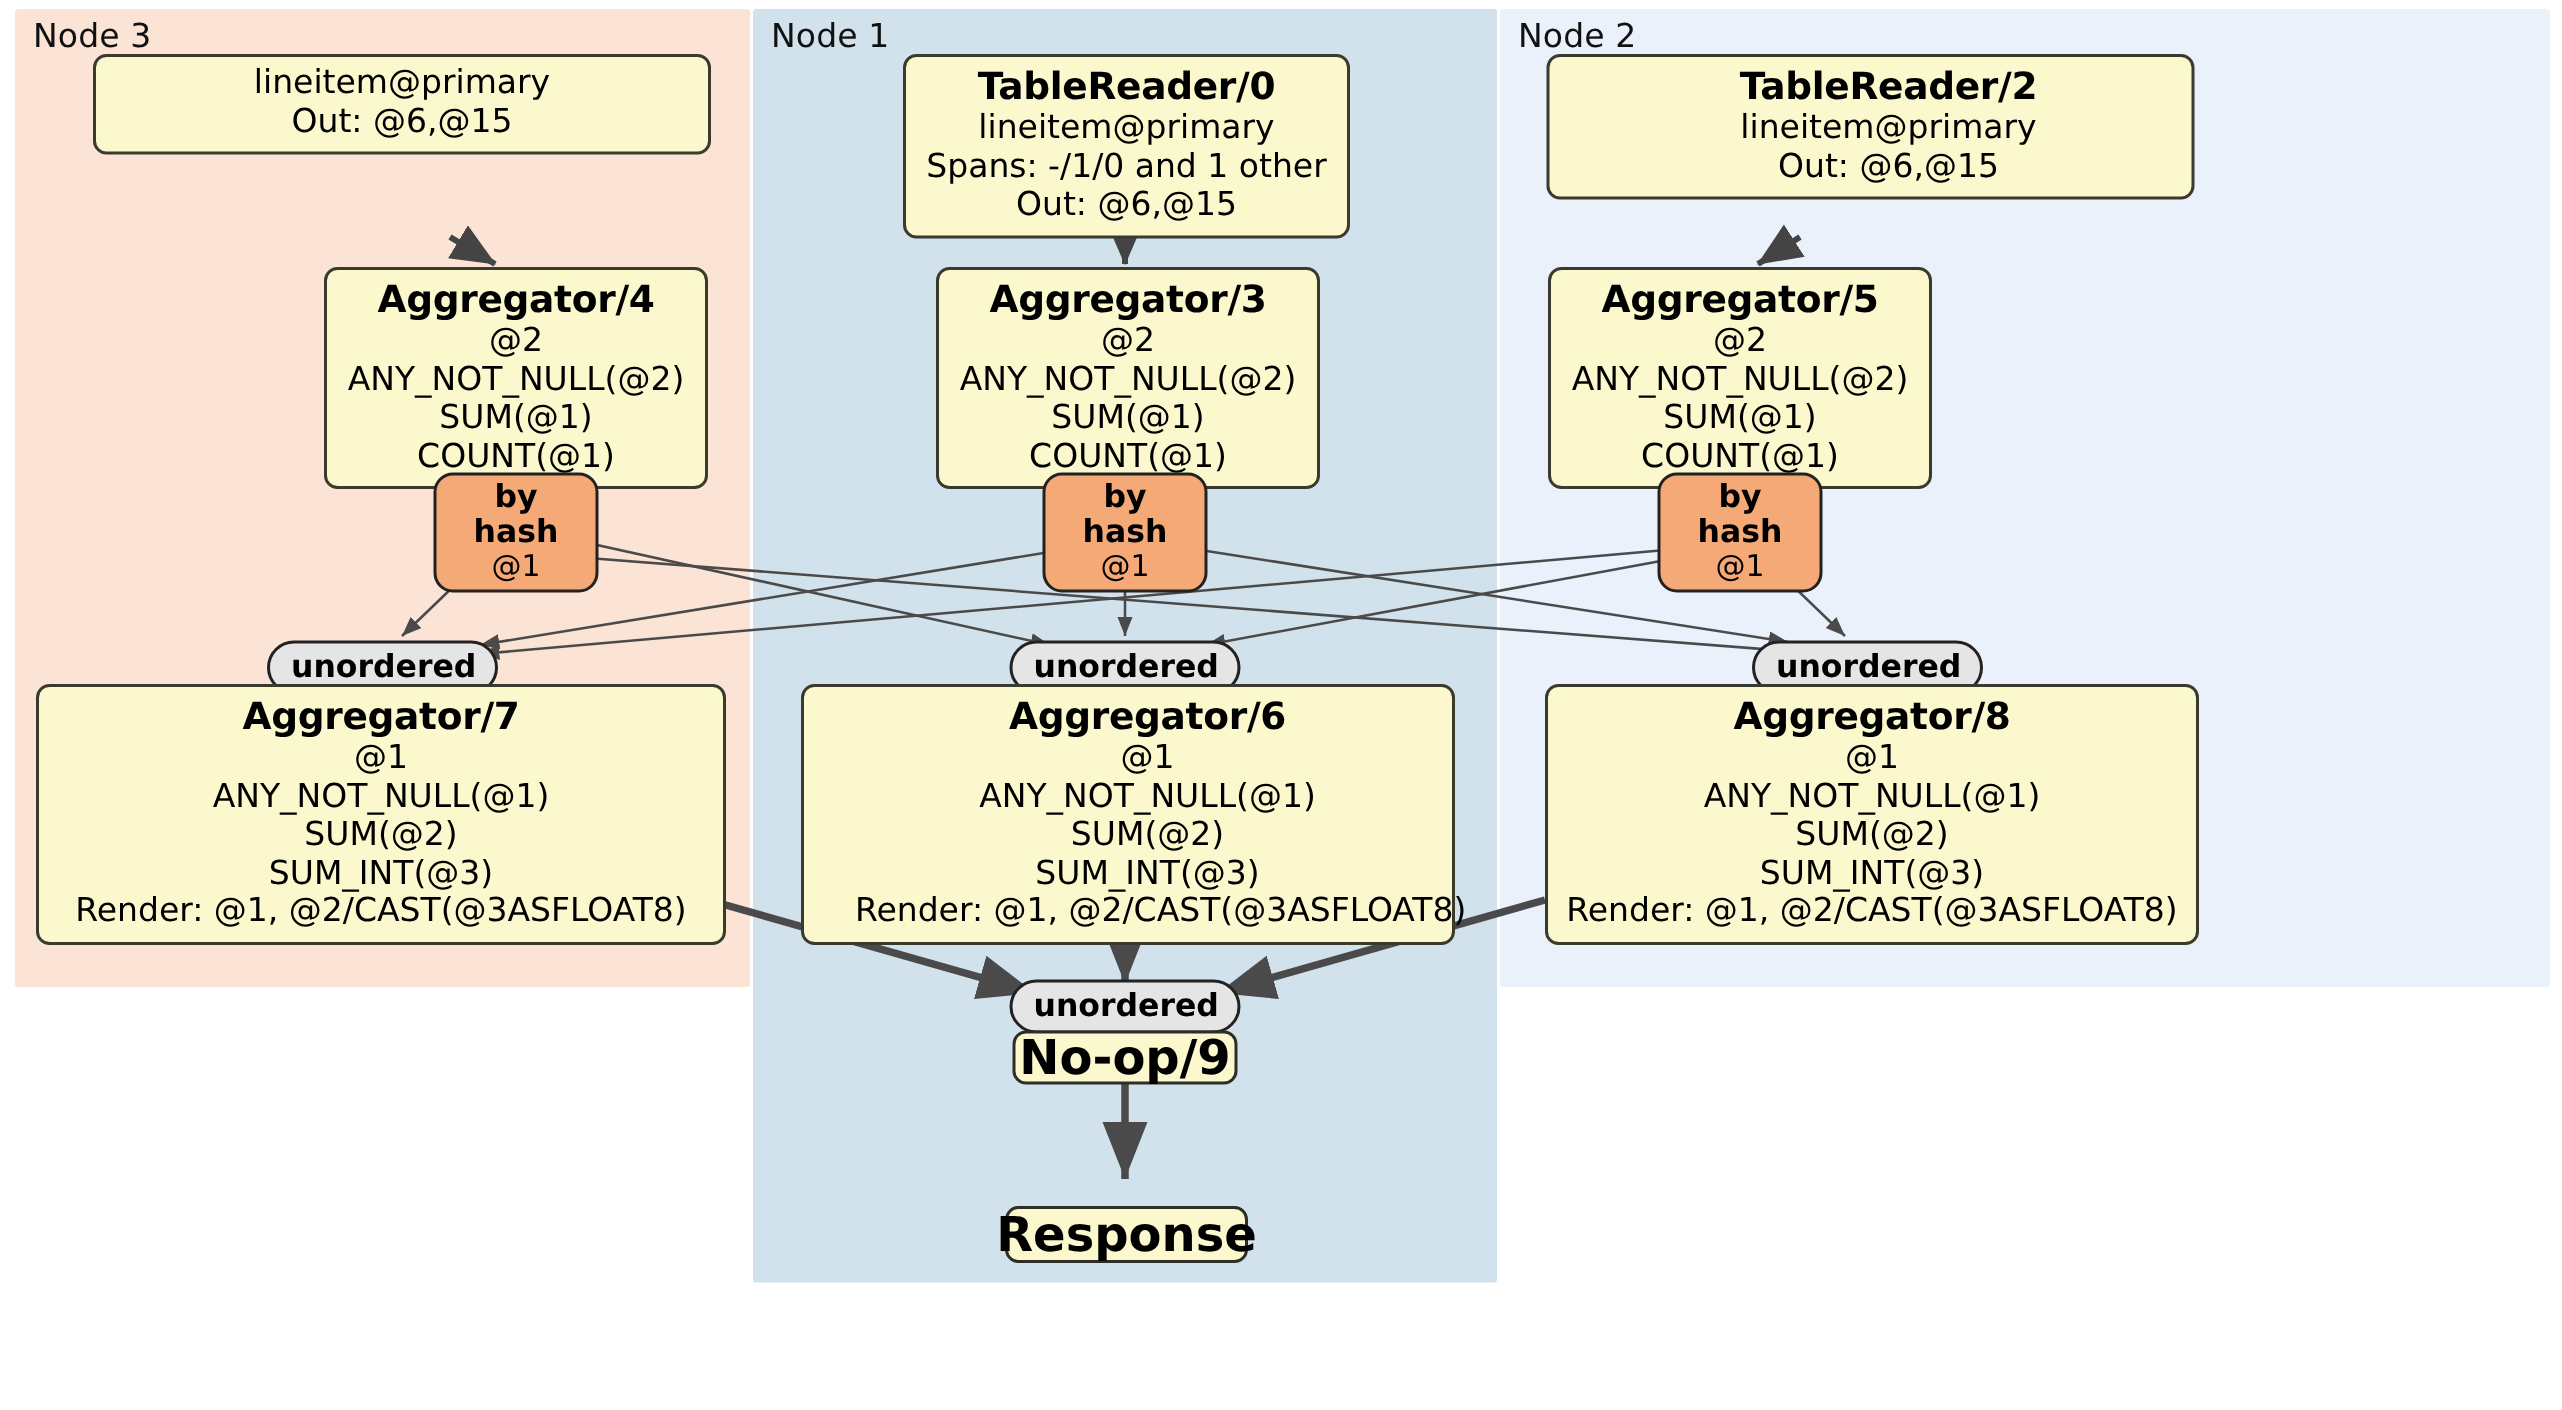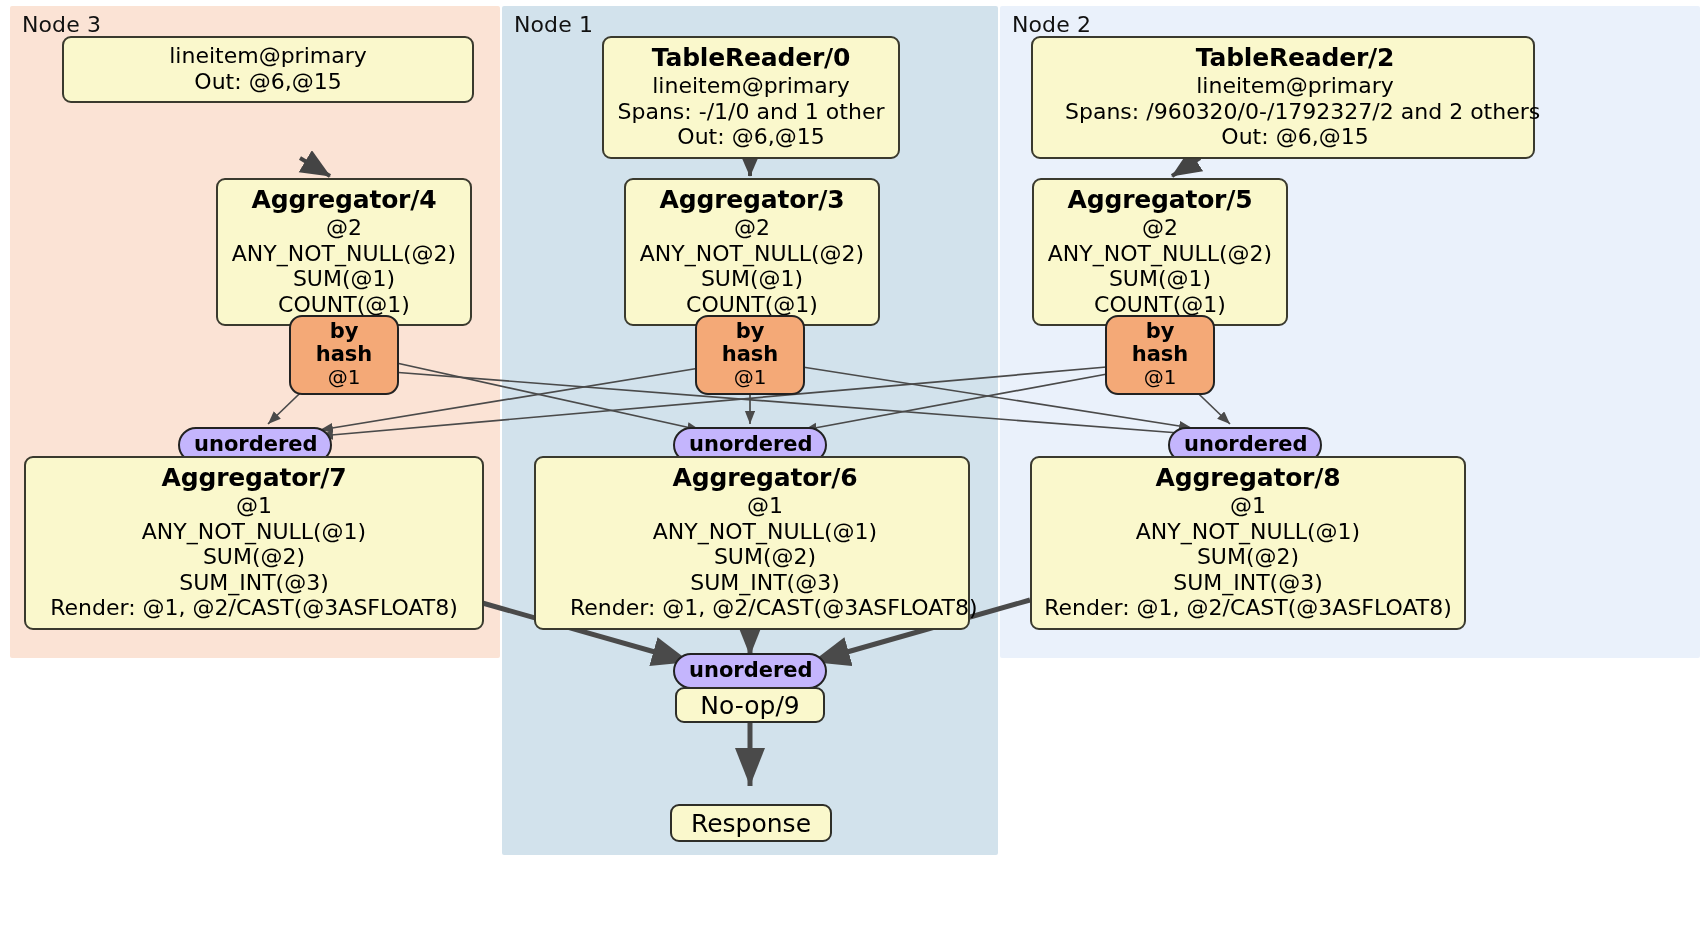--- a/index.html
+++ b/index.html
@@ -11,28 +11,28 @@
 
   svg.wires{position:absolute;left:0;top:0;width:1708px;height:940px;pointer-events:none;}
 
   .node{position:absolute;box-sizing:border-box;background:#faf8cc;border:2px solid #3a3a2e;
         border-radius:9px;text-align:center;color:#000;line-height:1.16;padding:5px 8px 7px 8px;}
   .node .ttl{font-weight:bold;font-size:25px;letter-spacing:-0.2px;margin-bottom:1px;}
   .node .ln{font-size:22px;white-space:nowrap;}
 
   .small-node{position:absolute;box-sizing:border-box;background:#faf8cc;border:2px solid #2e2e28;
         border-radius:9px;text-align:center;display:flex;align-items:center;justify-content:center;}
-  .small-node .ttl{font-weight:normal;font-size:25px;}
+  .small-node .ttl{font-weight:bold;font-size:32px;}
 
   .badge{position:absolute;box-sizing:border-box;border:2px solid #222;text-align:center;
          color:#000;line-height:1.1;}
   .badge.hash{background:#f4a977;border-radius:13px;padding:3px 10px 5px 10px;}
   .badge.hash .b1{font-weight:bold;font-size:21px;}
   .badge.hash .b2{font-size:20px;}
-  .badge.unord{background:#c4b5fd;border-radius:18px;padding:4px 14px 5px 14px;text-align:center;}
+  .badge.unord{background:#e5e5e5;border-radius:18px;padding:4px 14px 5px 14px;text-align:center;}
   .badge.unord .b1{font-weight:bold;font-size:21px;white-space:nowrap;}
 </style>
 </head>
 <body>
 
 <div id="stage">
 
   <div class="panel" style="left:10px;top:6px;width:490px;height:652px;background:#fbe3d5;"></div>
   <div class="panel" style="left:502px;top:6px;width:496px;height:849px;background:#d2e2ec;"></div>
   <div class="panel" style="left:1000px;top:6px;width:700px;height:652px;background:#eaf1fb;"></div>
@@ -98,24 +98,23 @@
     <div class="ln">Out: @6,@15</div>
   </div>
 
   <div class="node" style="left:602px;top:36px;width:298px;">
     <div class="ttl">TableReader/0</div>
     <div class="ln">lineitem@primary</div>
     <div class="ln">Spans: -/1/0 and 1 other</div>
     <div class="ln">Out: @6,@15</div>
   </div>
 
-  <div class="node" style="left:1031px;top:36px;width:504px;padding-left:32px;">
+  <div class="node" style="left:1031px;top:36px;width:432px;padding-left:32px;">
     <div class="ttl">TableReader/2</div>
     <div class="ln">lineitem@primary</div>
-    <div class="ln">Spans: /960320/0-/1792327/2 and 2 others</div>
     <div class="ln">Out: @6,@15</div>
   </div>
 
   <div class="node" style="left:216px;top:178px;width:256px;">
     <div class="ttl">Aggregator/4</div>
     <div class="ln">@2</div>
     <div class="ln">ANY_NOT_NULL(@2)</div>
     <div class="ln">SUM(@1)</div>
     <div class="ln">COUNT(@1)</div>
   </div>

